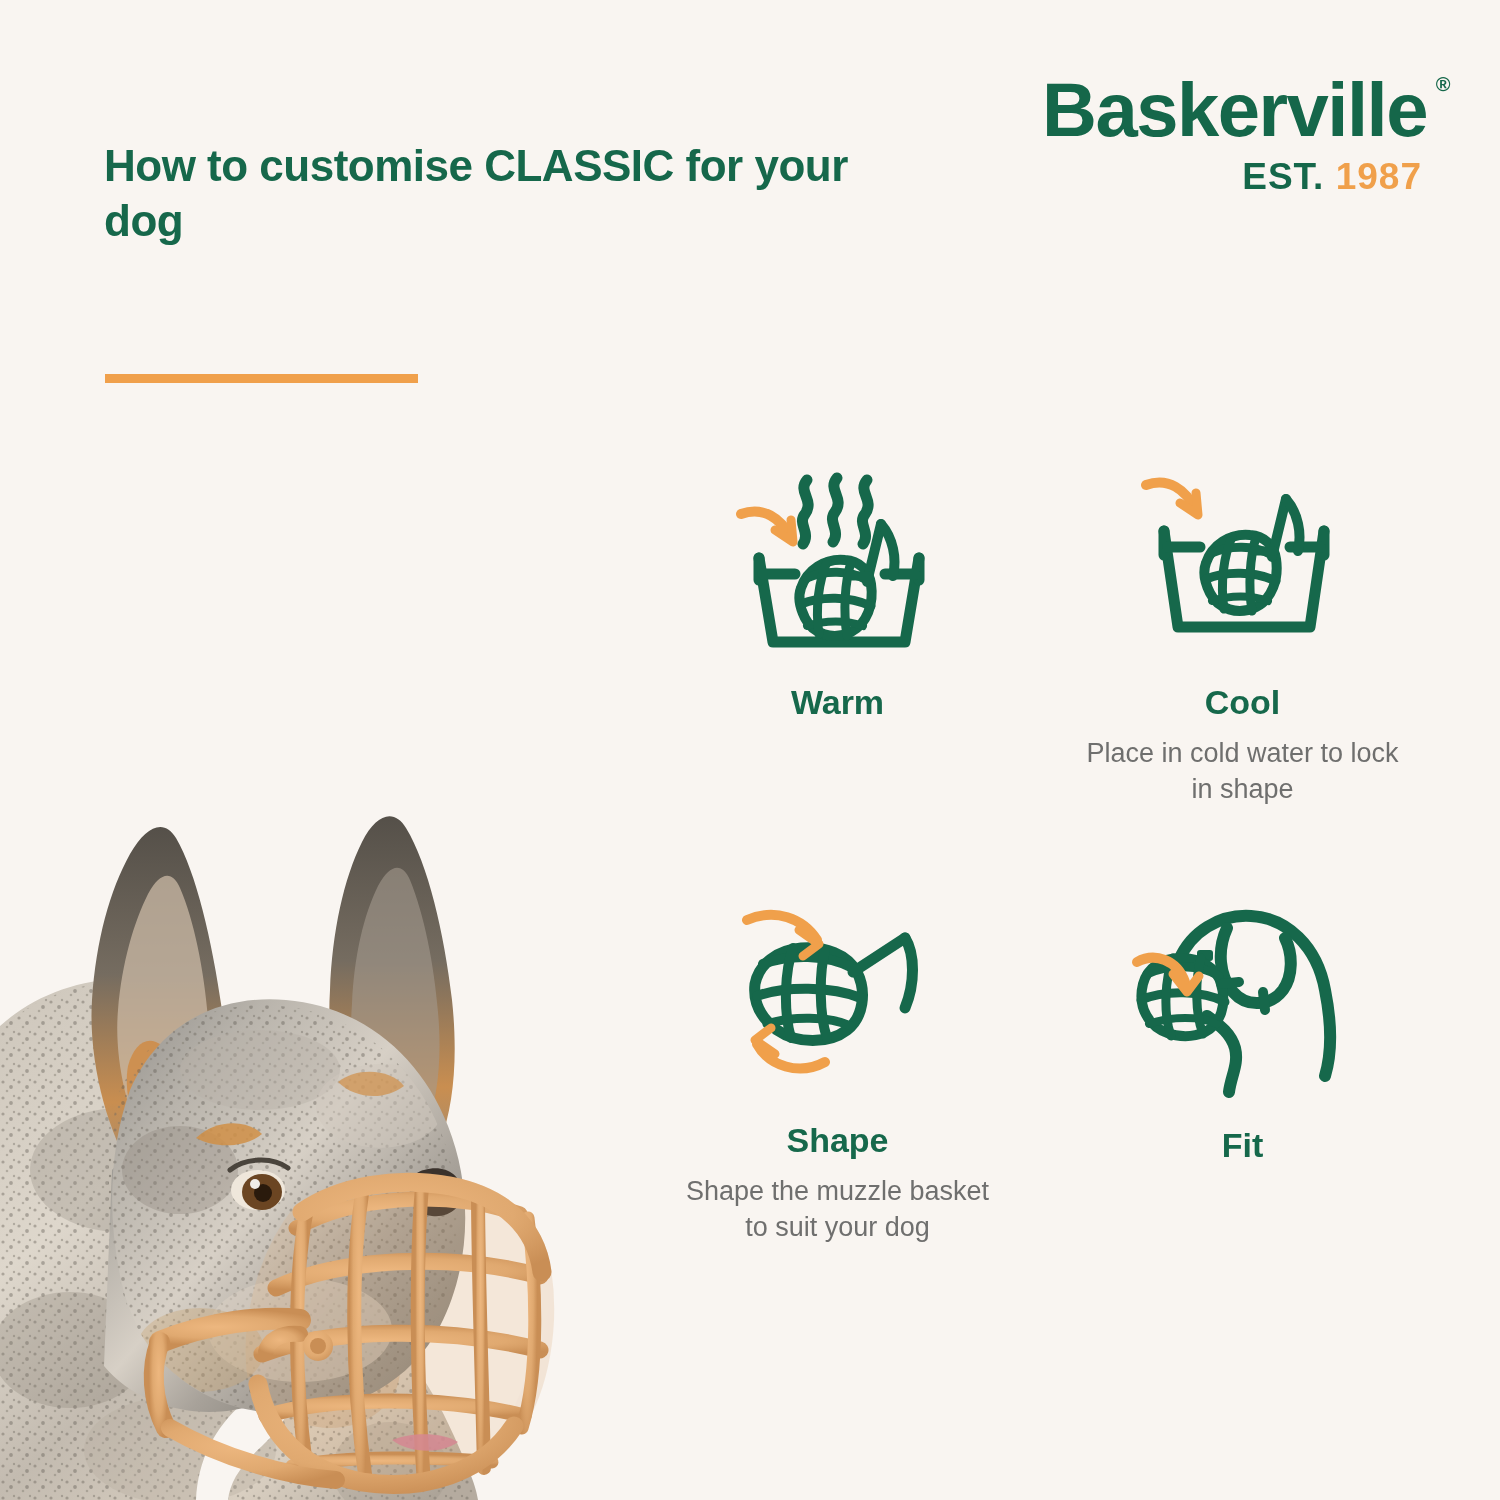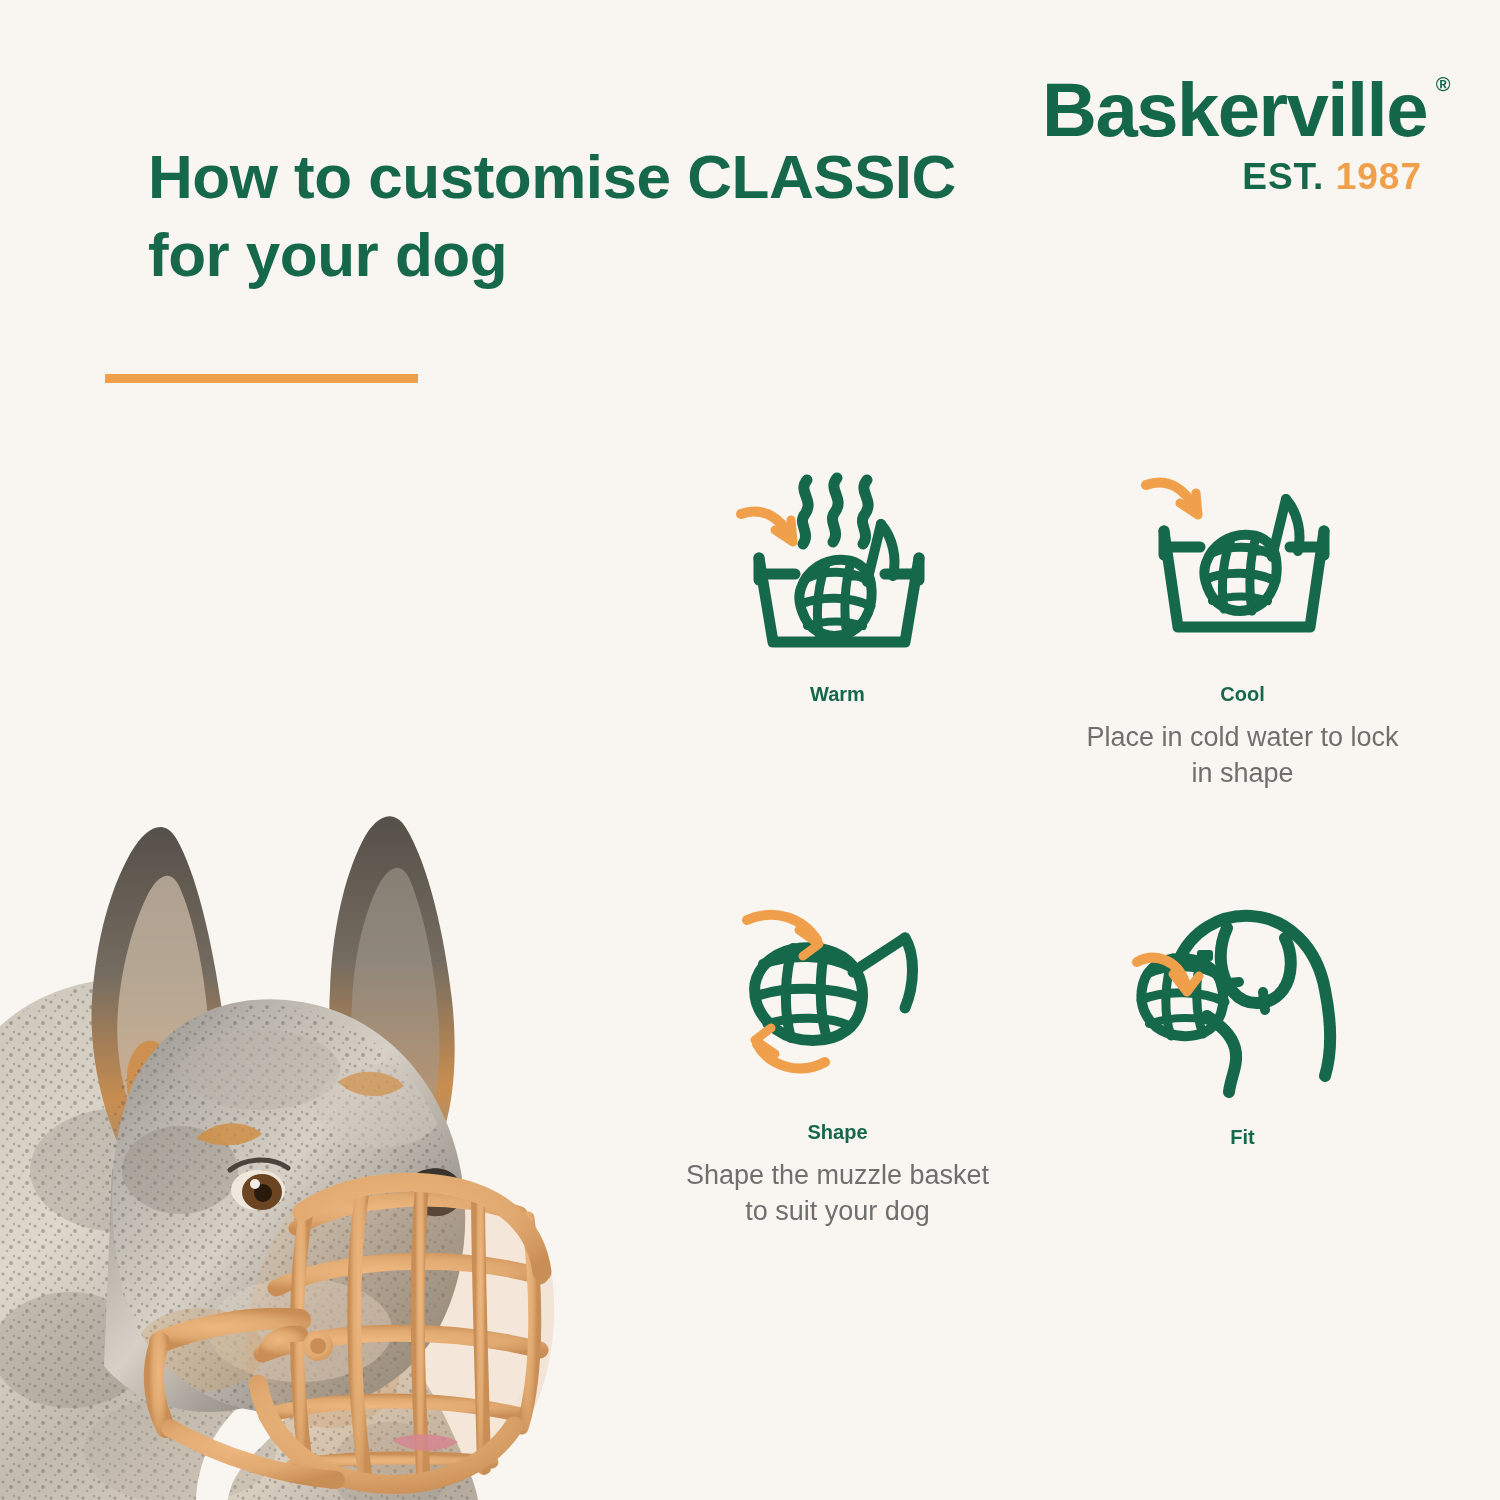--- a/index.html
+++ b/index.html
@@ -50,26 +50,25 @@
   }
   #logo-est { color: #15674A; }
   #logo-year { color: #F0A04B; }
 
   
   #headline {
     position: absolute;
     left: 104px;
     top: 138px;
     width: 820px;
-    font-size: 62px;
+    font-size: 44px;
     font-weight: 700;
     line-height: 1.26;
     letter-spacing: -0.5px;
     color: #16684B;
-    margin-left: 44px;
   }
   #headline-rule {
     position: absolute;
     left: 105px;
     top: 374px;
     width: 313px;
     height: 9px;
     background: #F0A04B;
   }
 
@@ -106,21 +105,21 @@
   .step-icon {
     width: 220px;
     height: 210px;
     display: flex;
     align-items: center;
     justify-content: center;
   }
   .step-icon svg { display: block; overflow: visible; }
   .step-title {
     margin-top: 12px;
-    font-size: 20px;
+    font-size: 34px;
     font-weight: 700;
     color: #16684B;
     text-align: center;
     letter-spacing: 0px;
   }
   .step-desc {
     margin-top: 14px;
     font-size: 27px;
     line-height: 1.33;
     color: #6F6F6E;

